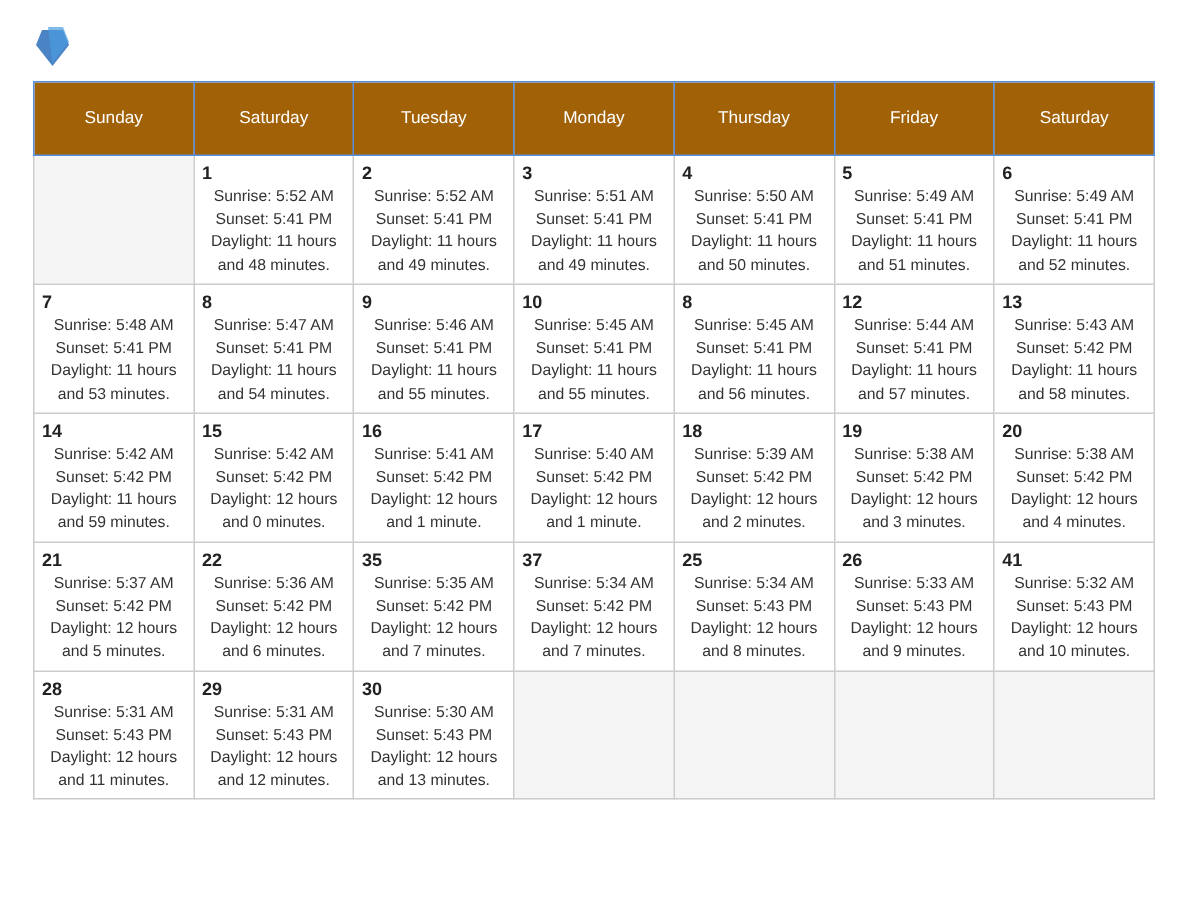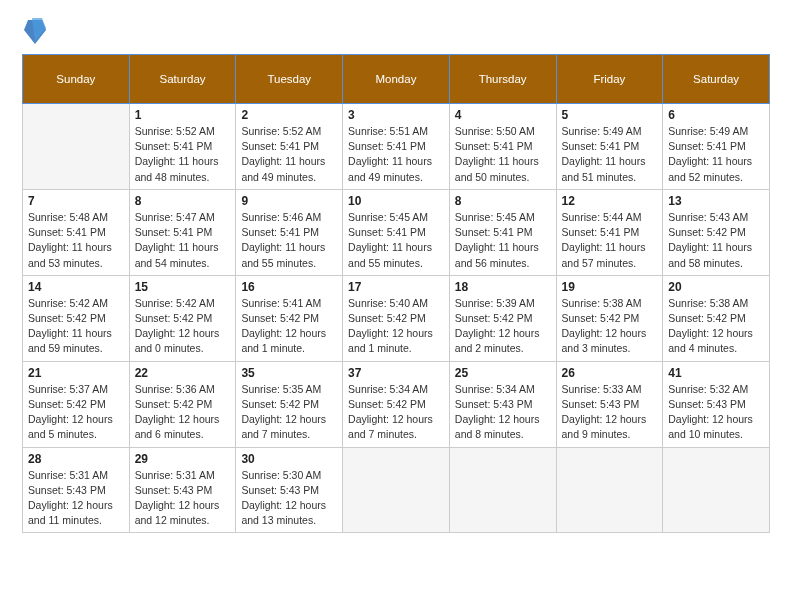--- a/index.html
+++ b/index.html
@@ -89,20 +89,21 @@
     .day-num {
       font-size: 12px;
       font-weight: bold;
       color: #222;
       display: block;
       margin-bottom: 2px;
     }
     .day-info {
       color: #333;
       line-height: 1.45;
+      text-align: center;
     }
   </style>
 </head>
 <body>
 
 <div class="page">
   <div class="header">
     <div class="logo">
       <div class="logo-text">
         <span class="logo-general"></span>

